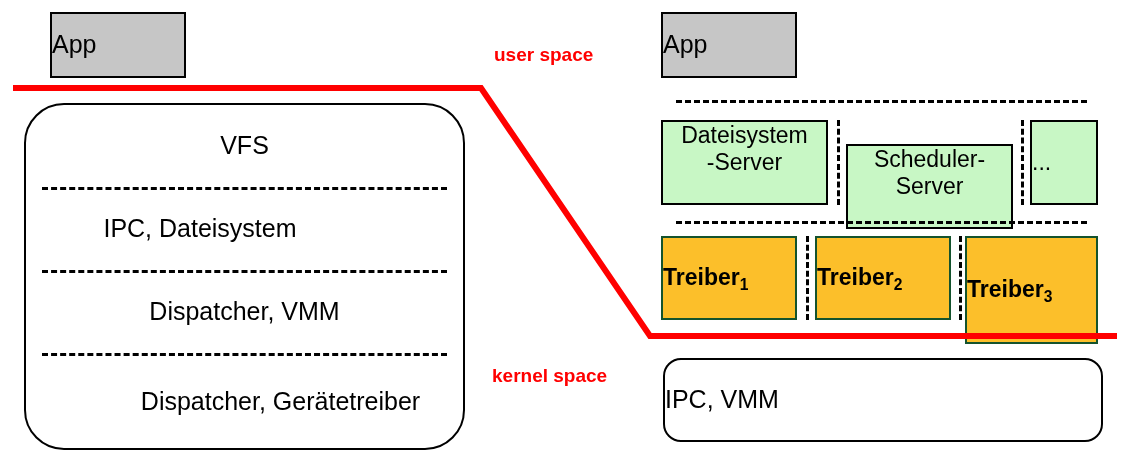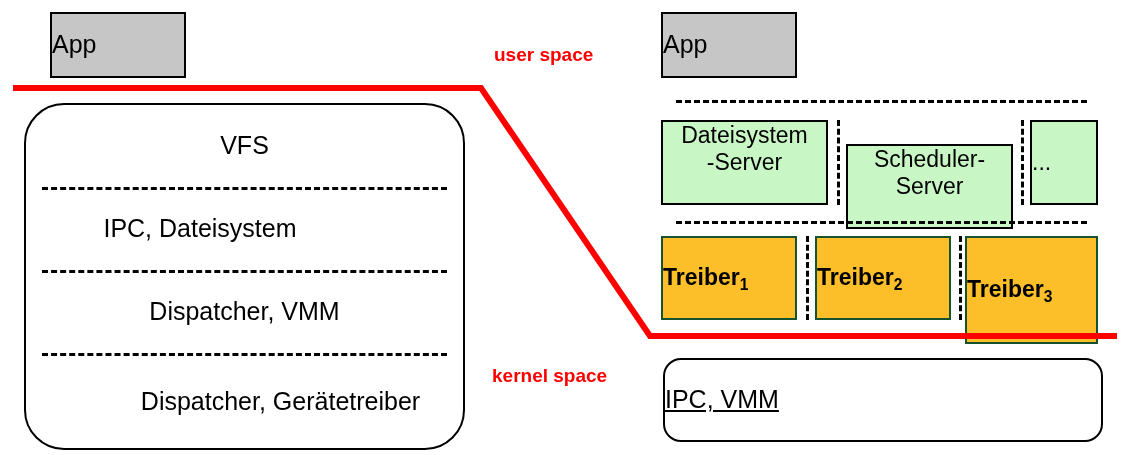--- a/index.html
+++ b/index.html
@@ -66,21 +66,20 @@
     background: #fcbf2a;
     border: 2px solid #14532d;
     font-size: 23px;
     font-weight: bold;
   }
   .ipc-box {
     background: #ffffff;
     border: 2px solid #000000;
     border-radius: 18px;
     font-size: 25px;
-    text-decoration: underline;
   }
   
   #boundary {
     position: absolute;
     left: 0;
     top: 0;
     width: 1129px;
     height: 455px;
     pointer-events: none;
   }

